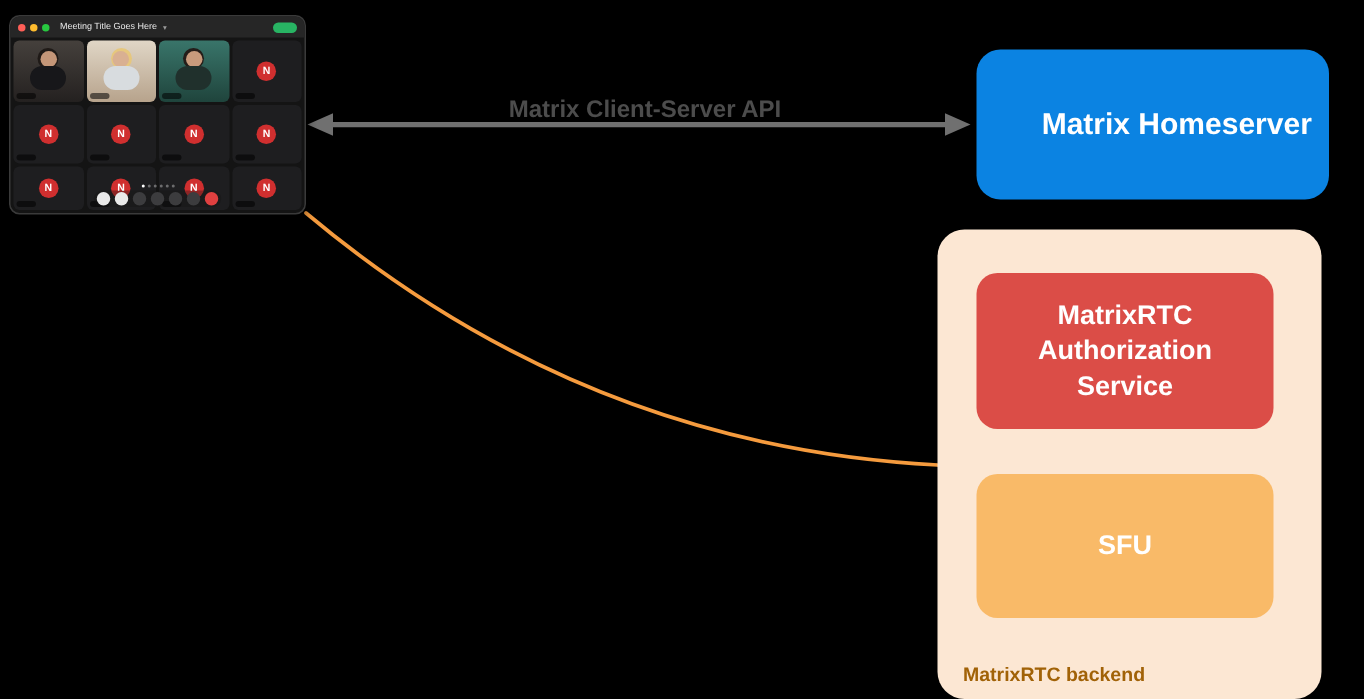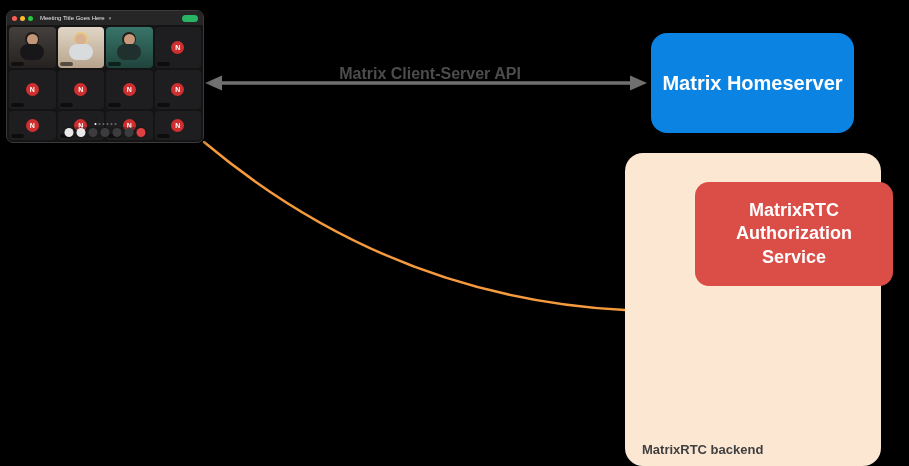--- a/index.html
+++ b/index.html
@@ -36,21 +36,21 @@
            padding:1px 2px;border-radius:7px;}
   .ctl{width:9px;height:9px;border-radius:50%;flex:0 0 auto;}
 
   
   #homeserver-box{position:absolute;left:651px;top:33px;width:203px;height:100px;border-radius:16px;
                   display:flex;align-items:center;justify-content:center;
                   color:#fff;font-weight:bold;font-size:20px;text-align:center;}
   #backend-box{position:absolute;left:625px;top:153px;width:256px;height:313px;border-radius:18px;}
   .backend-node{position:absolute;left:26px;width:198px;border-radius:14px;display:flex;
                 align-items:center;justify-content:center;color:#fff;font-weight:bold;
-                font-size:18px;text-align:center;line-height:1.3;box-sizing:border-box;padding:0 13px;margin-left:44px;}
+                font-size:18px;text-align:center;line-height:1.3;box-sizing:border-box;padding:0 13px;}
   #auth-box{top:29px;height:104px;}
   #sfu-box{top:163px;height:96px;}
   #backend-caption{position:absolute;left:17px;bottom:9px;font-size:13px;font-weight:bold;}
 
   
   #connectors{position:absolute;left:0;top:0;pointer-events:none;}
   #api-label{position:absolute;left:330px;top:65px;width:200px;text-align:center;
              font-size:16px;font-weight:600;}
 </style>
 </head>
@@ -148,24 +148,27 @@
           <span class="ctl" style="background: rgb(233, 233, 233);"></span>
           <span class="ctl" style="background: rgb(60, 60, 62);"></span>
           <span class="ctl" style="background: rgb(60, 60, 62);"></span>
           <span class="ctl" style="background: rgb(60, 60, 62);"></span>
           <span class="ctl" style="background: rgb(60, 60, 62);"></span>
           <span class="ctl" style="background: rgb(224, 64, 64);"></span>
         </div>
     </div>
   </div>
 
-  <div id="homeserver-box" style="background: rgb(11, 131, 226); color: rgb(255, 255, 255);">
+  <div id="homeserver-box" style="background: rgb(11, 131, 226); color: rgb(255, 255, 255); padding-left: 32px;">
     <span>Matrix Homeserver</span>
   </div>
 
   <div id="backend-box" style="background: rgb(252, 231, 211);">
     <div id="auth-box" class="backend-node" style="background: rgb(219, 77, 71);">
       <span>MatrixRTC Authorization Service</span>
     </div>
-    <div id="backend-caption" style="color: #404040; margin-top: 16px;">MatrixRTC backend</div>
+    <div id="sfu-box" class="backend-node" style="background: rgb(249, 186, 104);">
+      <span>SFU</span>
+    </div>
+    <div id="backend-caption" style="color: #a16207; margin-top: 16px;">MatrixRTC backend</div>
   </div>
 
 </div>
 
 </body></html>

